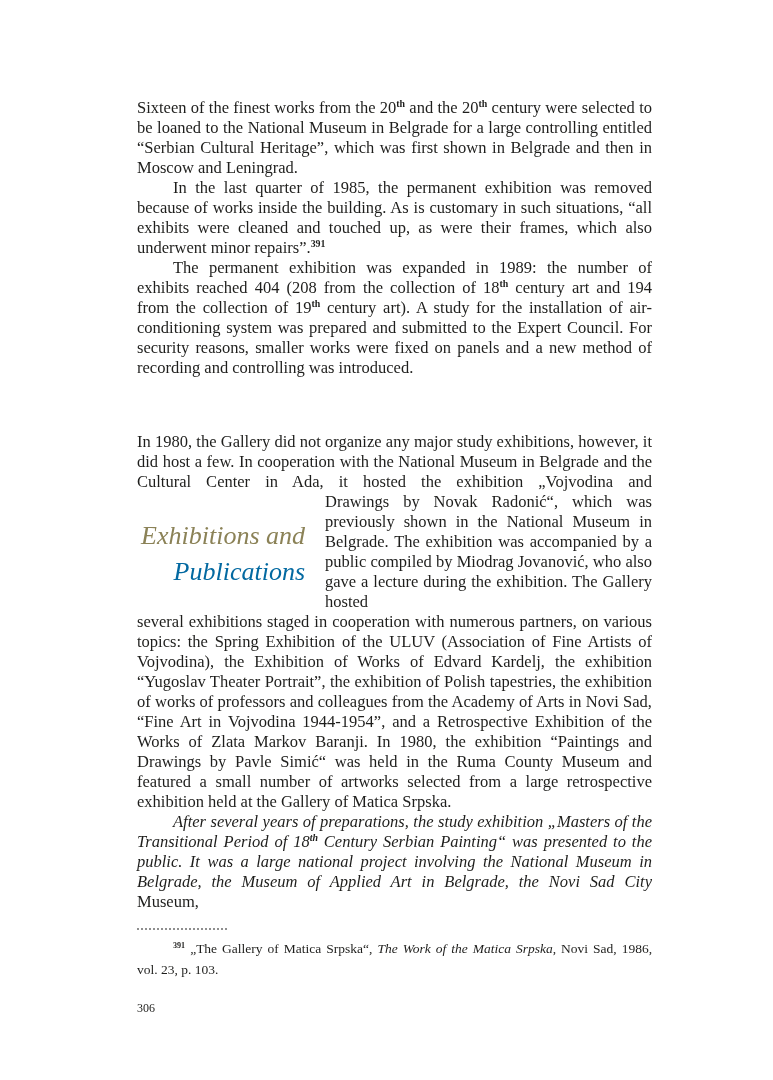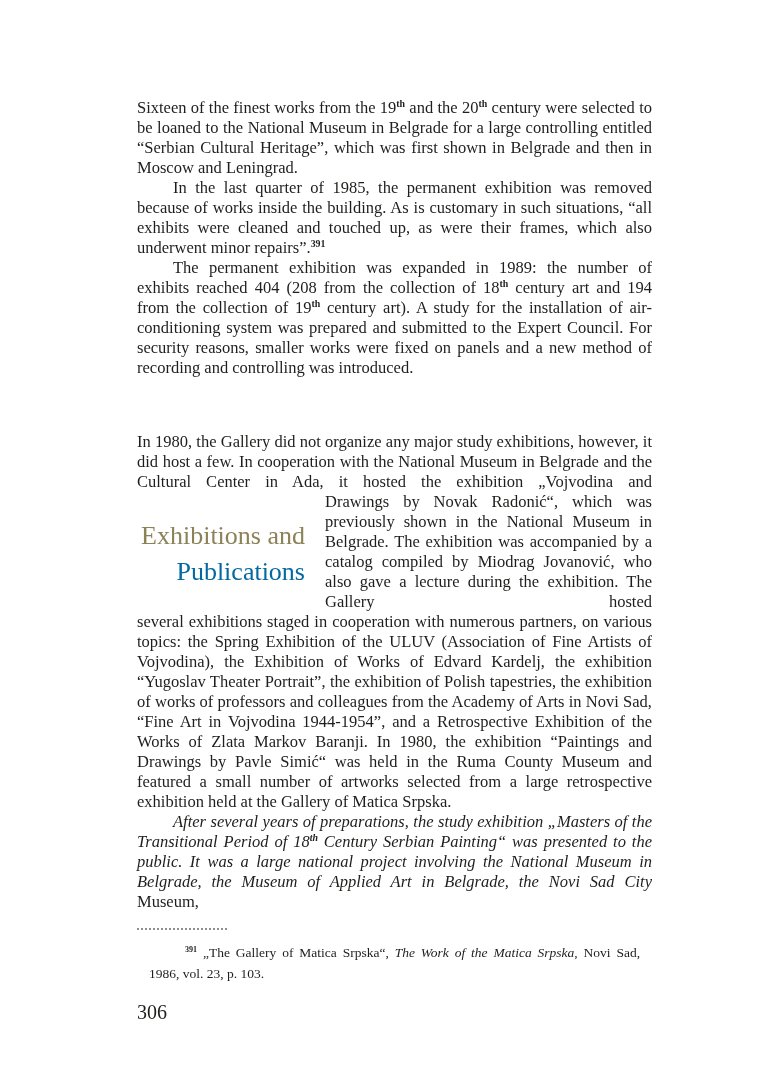--- a/index.html
+++ b/index.html
@@ -39,20 +39,21 @@
     width: 188px;
     padding-right: 20px;
     margin-top: 26px;
     flex: 0 0 auto;
   }
   .beside-col {
     flex: 1 1 auto;
     min-width: 0;
   }
   .section-heading {
+    font-style: italic;
     font-size: 26px;
     line-height: 36px;
     color: #8b8257;
     text-align: right;
     font-weight: normal;
     margin: 0;
   }
   sup {
     font-size: 60%;
     vertical-align: super;
@@ -61,52 +62,52 @@
   }
   .it { font-style: italic; }
   .bold { font-weight: bold; }
   .footnote-sep {
     width: 90px;
     height: 0;
     border-top: 2px dotted #8f8f8f;
     margin: 16px 0 8px 0;
   }
   .footnote {
-    margin: 12px;
+    margin: 0;
     font-size: 13.5px;
     line-height: 21px;
     text-align: justify;
     text-indent: 36px;
   }
   .page-number {
     margin: 18px 0 0 0;
-    font-size: 20px;
+    font-size: 12px;
     line-height: 20px;
   }
 </style>
 </head>
 <body>
 
 <div class="page" style="color: rgb(30, 30, 28);">
   <div class="textblock">
 
     <div class="body-text">
-      <p class="noindent"><span>Sixteen of the finest works from the 19</span><sup>th</sup><span> and the 20</span><sup>th</sup><span> century were selected to be loaned to the National Museum in Belgrade for a large controlling entitled “Serbian Cultural Heritage”, which was first shown in Belgrade and then in Moscow and Leningrad.</span></p>
+      <p class="noindent"><span>Sixteen of the finest works from the 20</span><sup>th</sup><span> and the 20</span><sup>th</sup><span> century were selected to be loaned to the National Museum in Belgrade for a large controlling entitled “Serbian Cultural Heritage”, which was first shown in Belgrade and then in Moscow and Leningrad.</span></p>
       <p class="indent"><span>In the last quarter of 1985, the permanent exhibition was removed because of works inside the building. As is customary in such situations, “all exhibits were cleaned and touched up, as were their frames, which also underwent minor repairs”.</span><sup>391</sup></p>
       <p class="indent"><span>The permanent exhibition was expanded in 1989: the number of exhibits reached 404 (208 from the collection of 18</span><sup>th</sup><span> century art and 194 from the collection of 19</span><sup>th</sup><span> century art). A study for the installation of air-conditioning system was prepared and submitted to the Expert Council. For security reasons, smaller works were fixed on panels and a new method of recording and controlling was introduced.</span></p>
 
       <div class="section">
         <p class="noindent cont"><span>In 1980, the Gallery did not organize any major study exhibitions, however, it did host a few. In cooperation with the National Museum in Belgrade and the Cultural Center in Ada, it hosted the exhibition „Vojvodina and</span></p>
         <div class="wrap-row">
           <div class="heading-col">
             <div class="section-heading" style="color: rgb(139, 130, 87);">Exhibitions and</div>
             <div class="section-heading" style="color: #0369a1;">Publications</div>
           </div>
           <div class="beside-col">
-            <p class="noindent cont"><span>Drawings by Novak Radonić“, which was previously shown in the National Museum in Belgrade. The exhibition was accompanied by a catalog compiled by Miodrag Jovanović, who also gave a lecture during the exhibition. The Gallery hosted</span></p>
+            <p class="noindent cont"><span>Drawings by Novak Radonić“, which was previously shown in the National Museum in Belgrade. The exhibition was accompanied by a public compiled by Miodrag Jovanović, who also gave a lecture during the exhibition. The Gallery hosted</span></p>
           </div>
         </div>
         <p class="noindent"><span>several exhibitions staged in cooperation with numerous partners, on various topics: the Spring Exhibition of the ULUV (Association of Fine Artists of Vojvodina), the Exhibition of Works of Edvard Kardelj, the exhibition “Yugoslav Theater Portrait”, the exhibition of Polish tapestries, the exhibition of works of professors and colleagues from the Academy of Arts in Novi Sad, “Fine Art in Vojvodina 1944-1954”, and a Retrospective Exhibition of the Works of Zlata Markov Baranji. In 1980, the exhibition “Paintings and Drawings by Pavle Simić“ was held in the Ruma County Museum and featured a small number of artworks selected from a large retrospective exhibition held at the Gallery of Matica Srpska.</span></p>
       </div>
 
       <p class="indent"><span class="it">After several years of preparations, the study exhibition „Masters of the Transitional Period of 18</span><sup class="it">th</sup><span class="it"> Century Serbian Painting“ was presented to the public. It was a large national project involving the National Museum in Belgrade, the Museum of Applied Art in Belgrade, the Novi Sad City </span><span>Museum,</span></p>
     </div>
 
     <div class="footnote-sep"></div>
     <p class="footnote"><sup class="bold">391</sup><span> „The Gallery of Matica Srpska“, </span><span class="it">The Work of the Matica Srpska</span><span>, Novi Sad, 1986, vol. 23, p. 103.</span></p>

